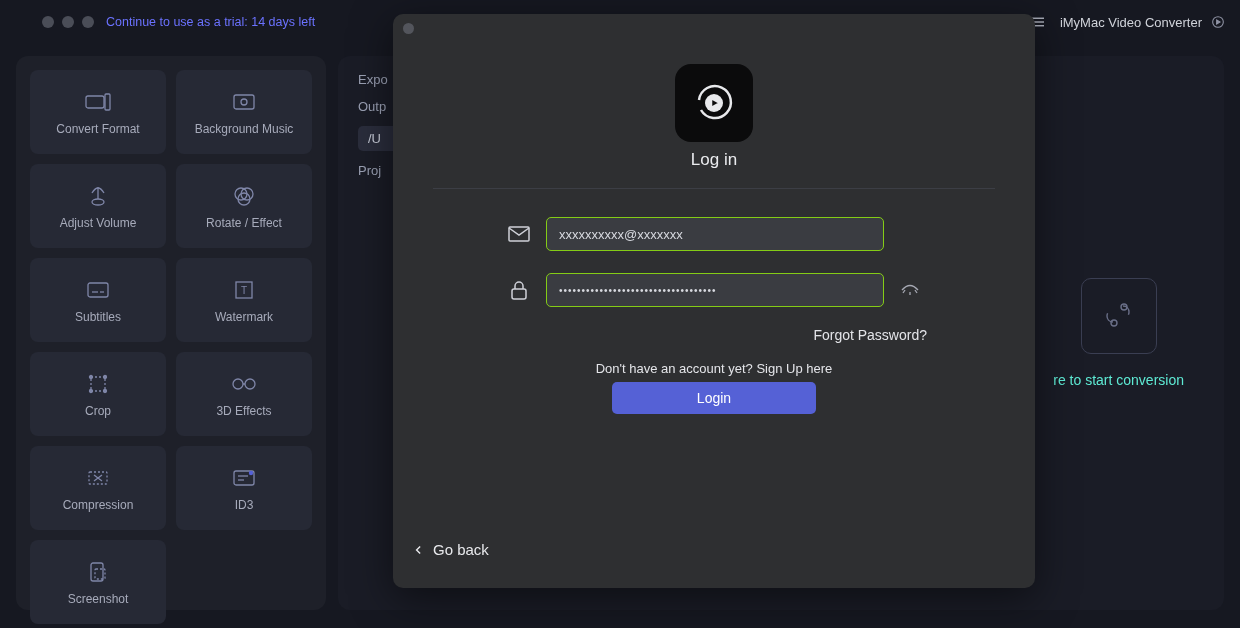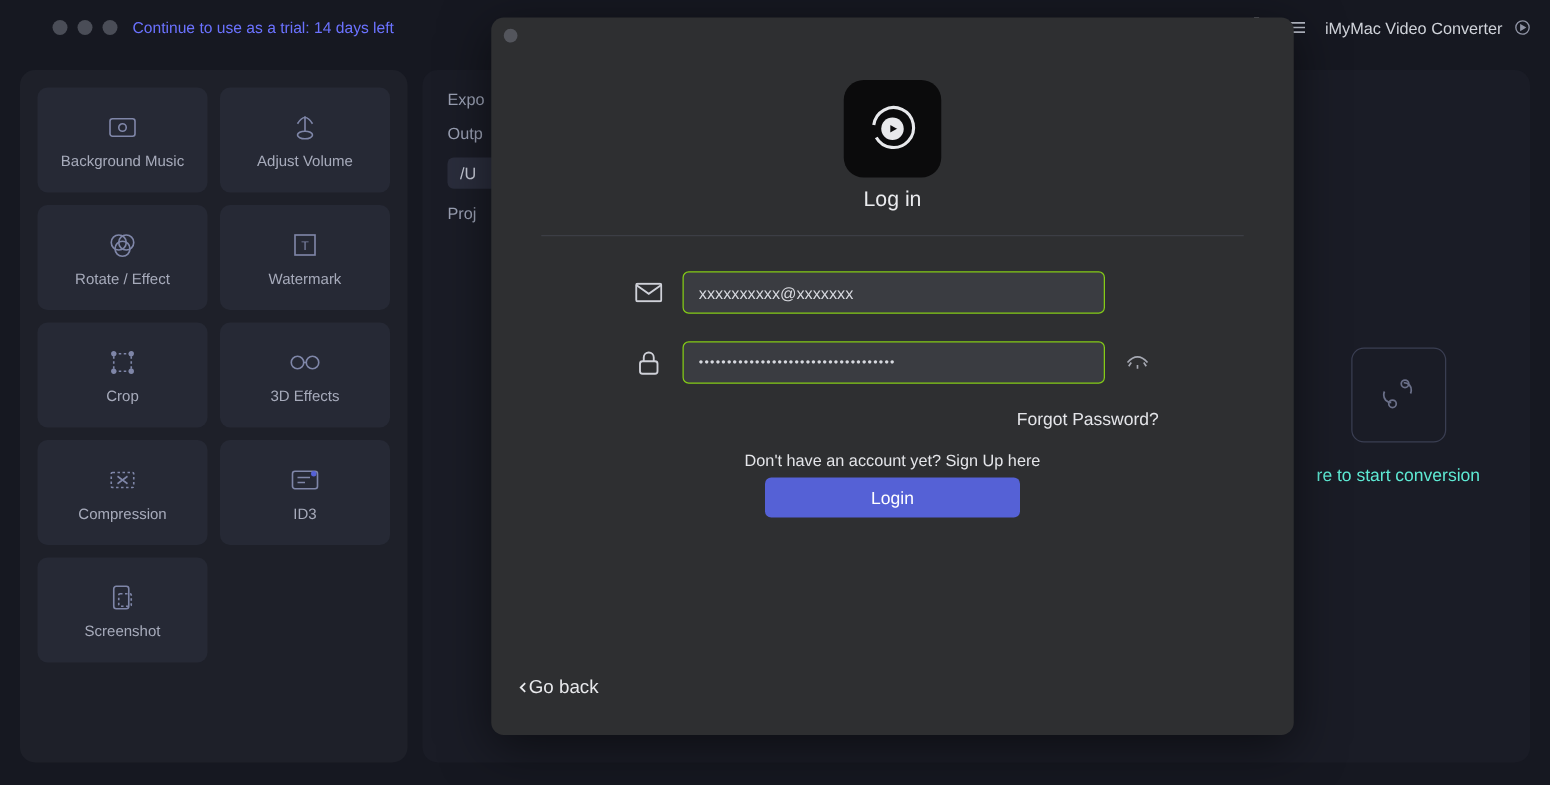--- a/index.html
+++ b/index.html
@@ -185,20 +185,21 @@
   font-size: 14px;
   cursor: pointer;
   text-align: center;
 }
 .goback {
   position: absolute;
   left: 20px;
   bottom: 30px;
   display:flex;
   align-items:center;
+  gap: 10px;
   color: #e8e9ec;
   font-size: 15px;
   cursor:pointer;
 }
 .goback .chev { width:10px; height:10px; }
 
 svg { display:block; }
 </style>
 </head>
 <body>
@@ -240,20 +241,29 @@
             <polygon points="10,9 15,12 10,15" fill="#8f93a4"></polygon>
           </svg>
       </span>
     </div>
   </div>
 </div>
 
 <div class="sidebar">
   <div class="tile">
     <span class="ticon">
+        <svg width="26" height="20" viewBox="0 0 26 20" fill="none" stroke="currentColor" stroke-width="1.3">
+          <rect x="1" y="4" width="18" height="12" rx="2"></rect>
+          <rect x="20" y="2" width="5" height="16" rx="1"></rect>
+        </svg>
+      </span>
+    <span>Convert Format</span>
+  </div>
+  <div class="tile">
+    <span class="ticon">
         <svg width="24" height="20" viewBox="0 0 24 20" fill="none" stroke="currentColor" stroke-width="1.3">
           <rect x="2" y="3" width="20" height="14" rx="2"></rect>
           <circle cx="12" cy="10" r="3"></circle>
         </svg>
       </span>
     <span>Background Music</span>
   </div>
   <div class="tile">
     <span class="ticon">
         <svg width="22" height="22" viewBox="0 0 22 22" fill="none" stroke="currentColor" stroke-width="1.3">
@@ -266,20 +276,30 @@
   </div>
   <div class="tile">
     <span class="ticon">
         <svg width="22" height="22" viewBox="0 0 22 22" fill="none" stroke="currentColor" stroke-width="1.3">
           <circle cx="8" cy="9" r="6"></circle>
           <circle cx="14" cy="9" r="6"></circle>
           <circle cx="11" cy="14" r="6"></circle>
         </svg>
       </span>
     <span>Rotate / Effect</span>
+  </div>
+  <div class="tile">
+    <span class="ticon">
+        <svg width="24" height="18" viewBox="0 0 24 18" fill="none" stroke="currentColor" stroke-width="1.3">
+          <rect x="2" y="2" width="20" height="14" rx="2"></rect>
+          <line x1="6" y1="11" x2="12" y2="11"></line>
+          <line x1="14" y1="11" x2="18" y2="11"></line>
+        </svg>
+      </span>
+    <span>Subtitles</span>
   </div>
   <div class="tile">
     <span class="ticon">
         <svg width="22" height="22" viewBox="0 0 22 22" fill="none" stroke="currentColor" stroke-width="1.3">
           <rect x="3" y="3" width="16" height="16"></rect>
           <text x="11" y="15" font-size="10" text-anchor="middle" fill="currentColor" stroke="none">T</text>
         </svg>
       </span>
     <span>Watermark</span>
   </div>

